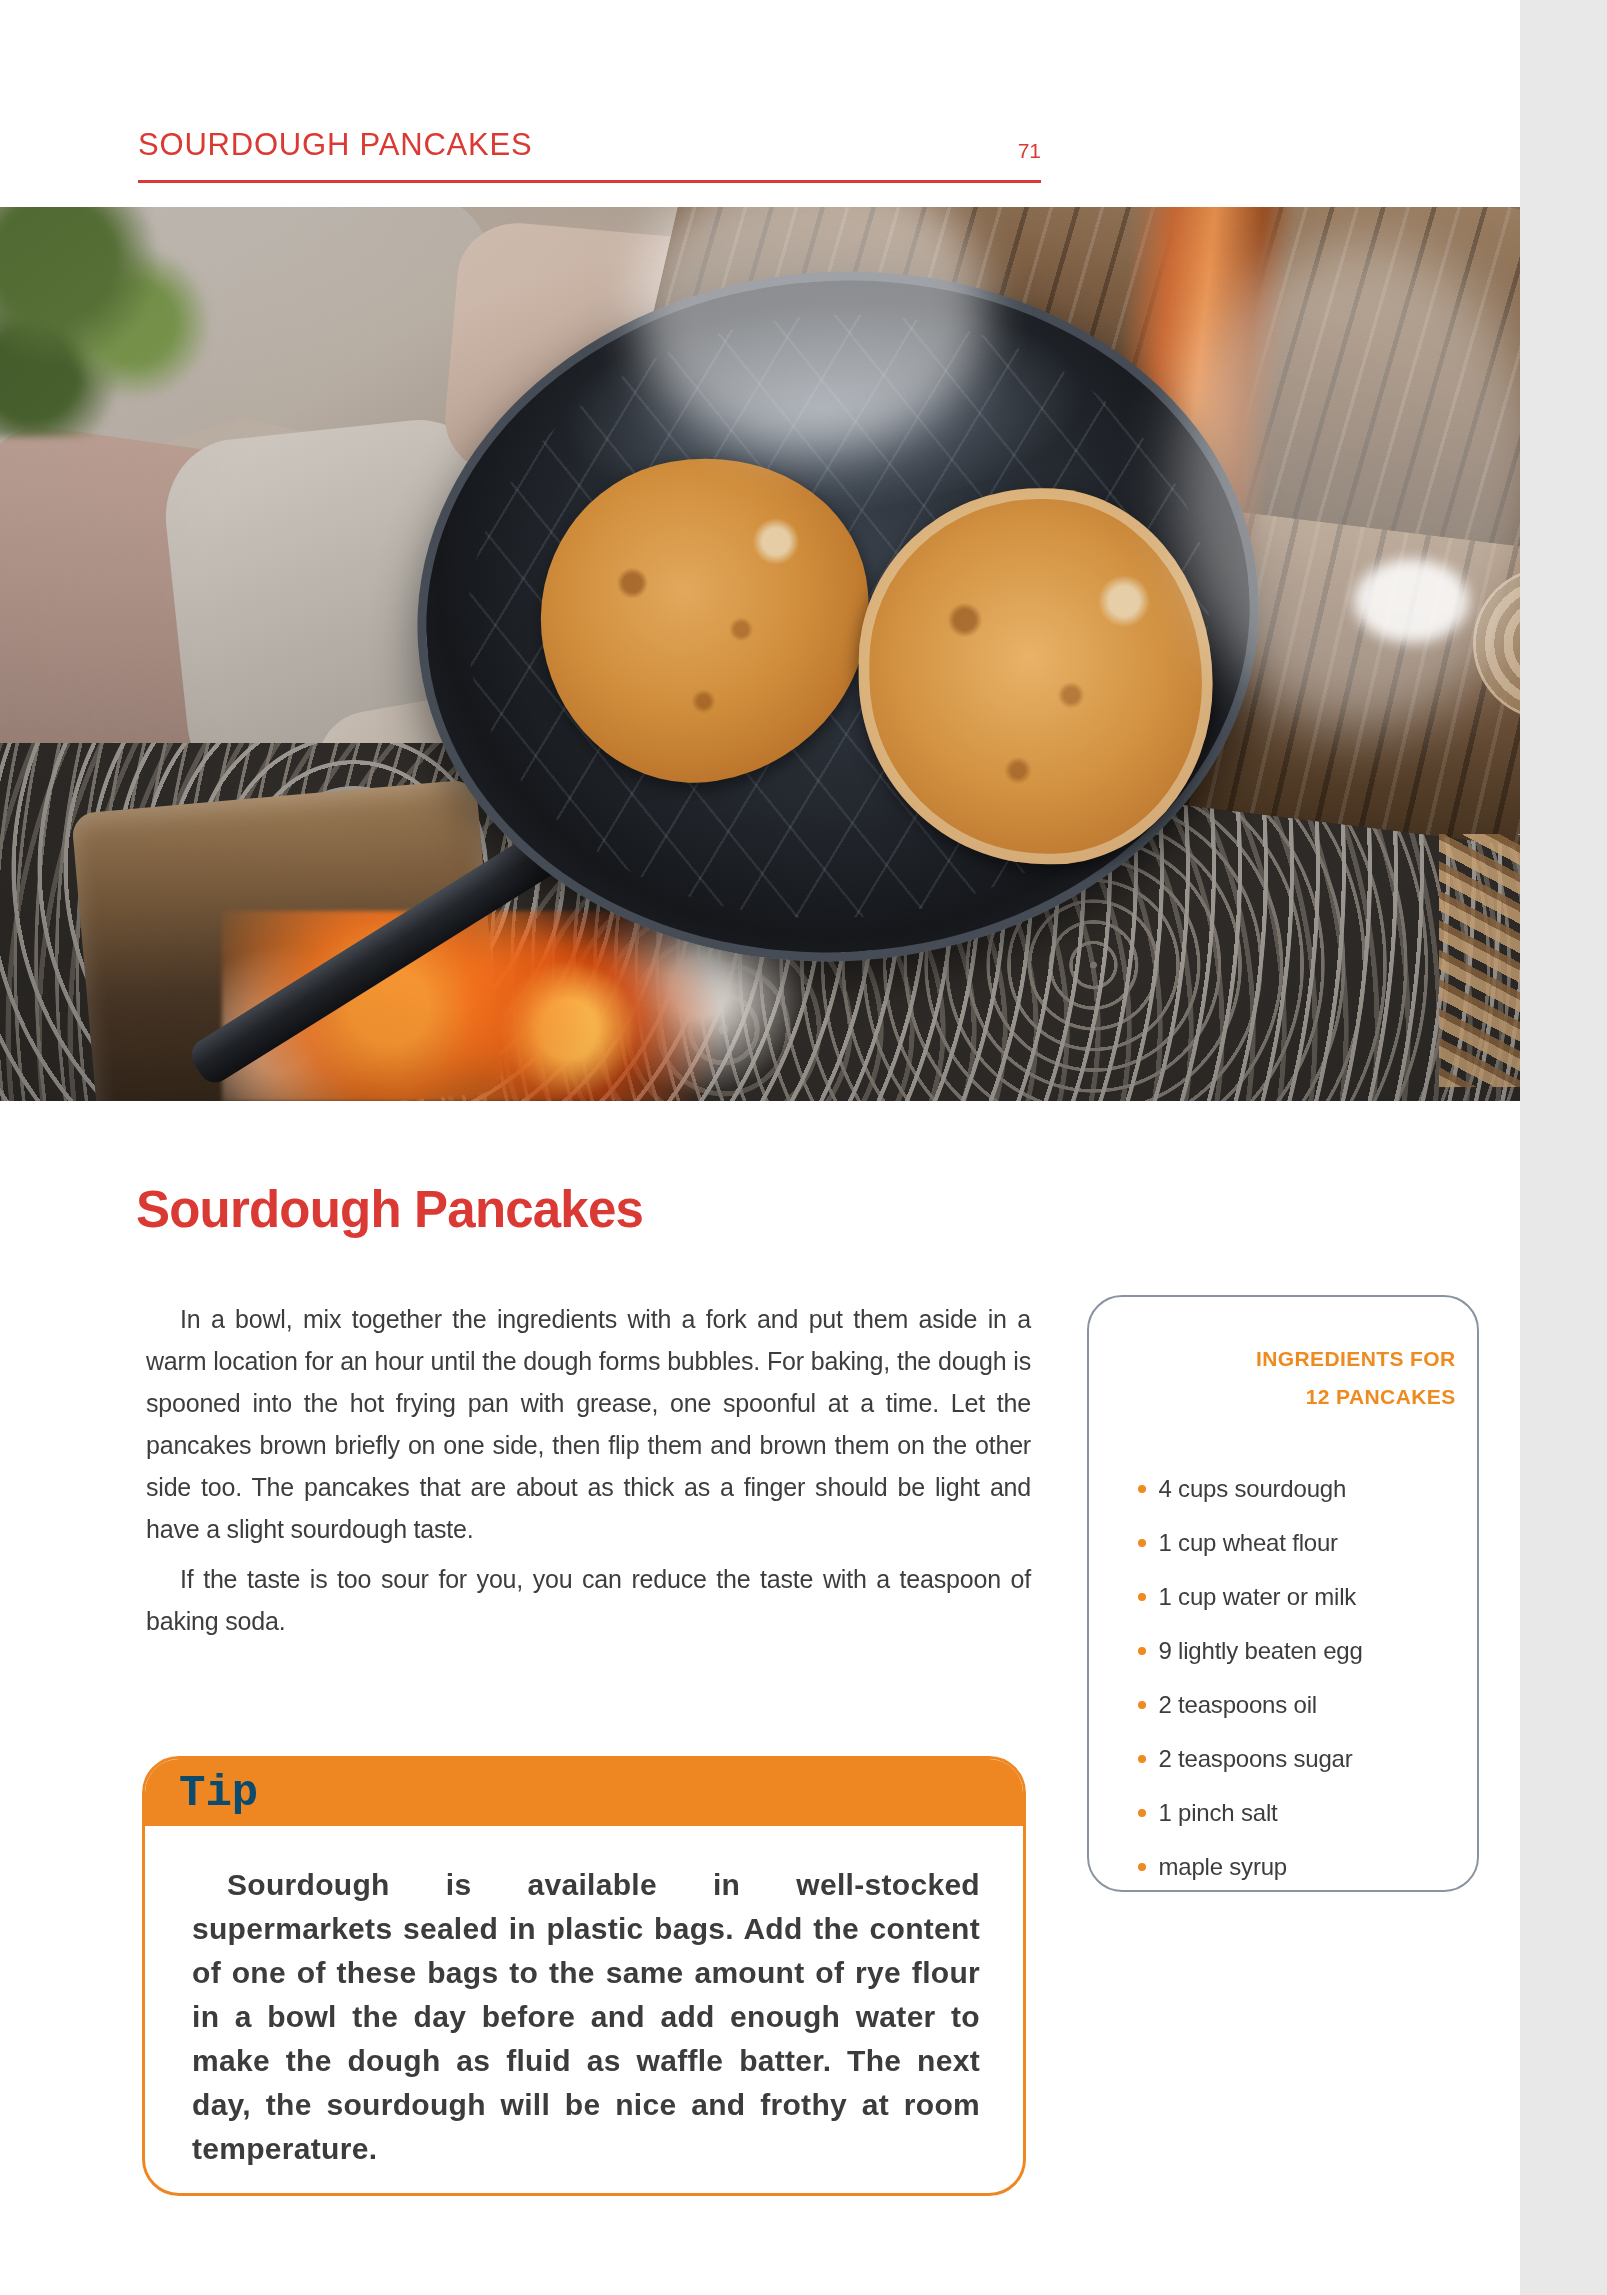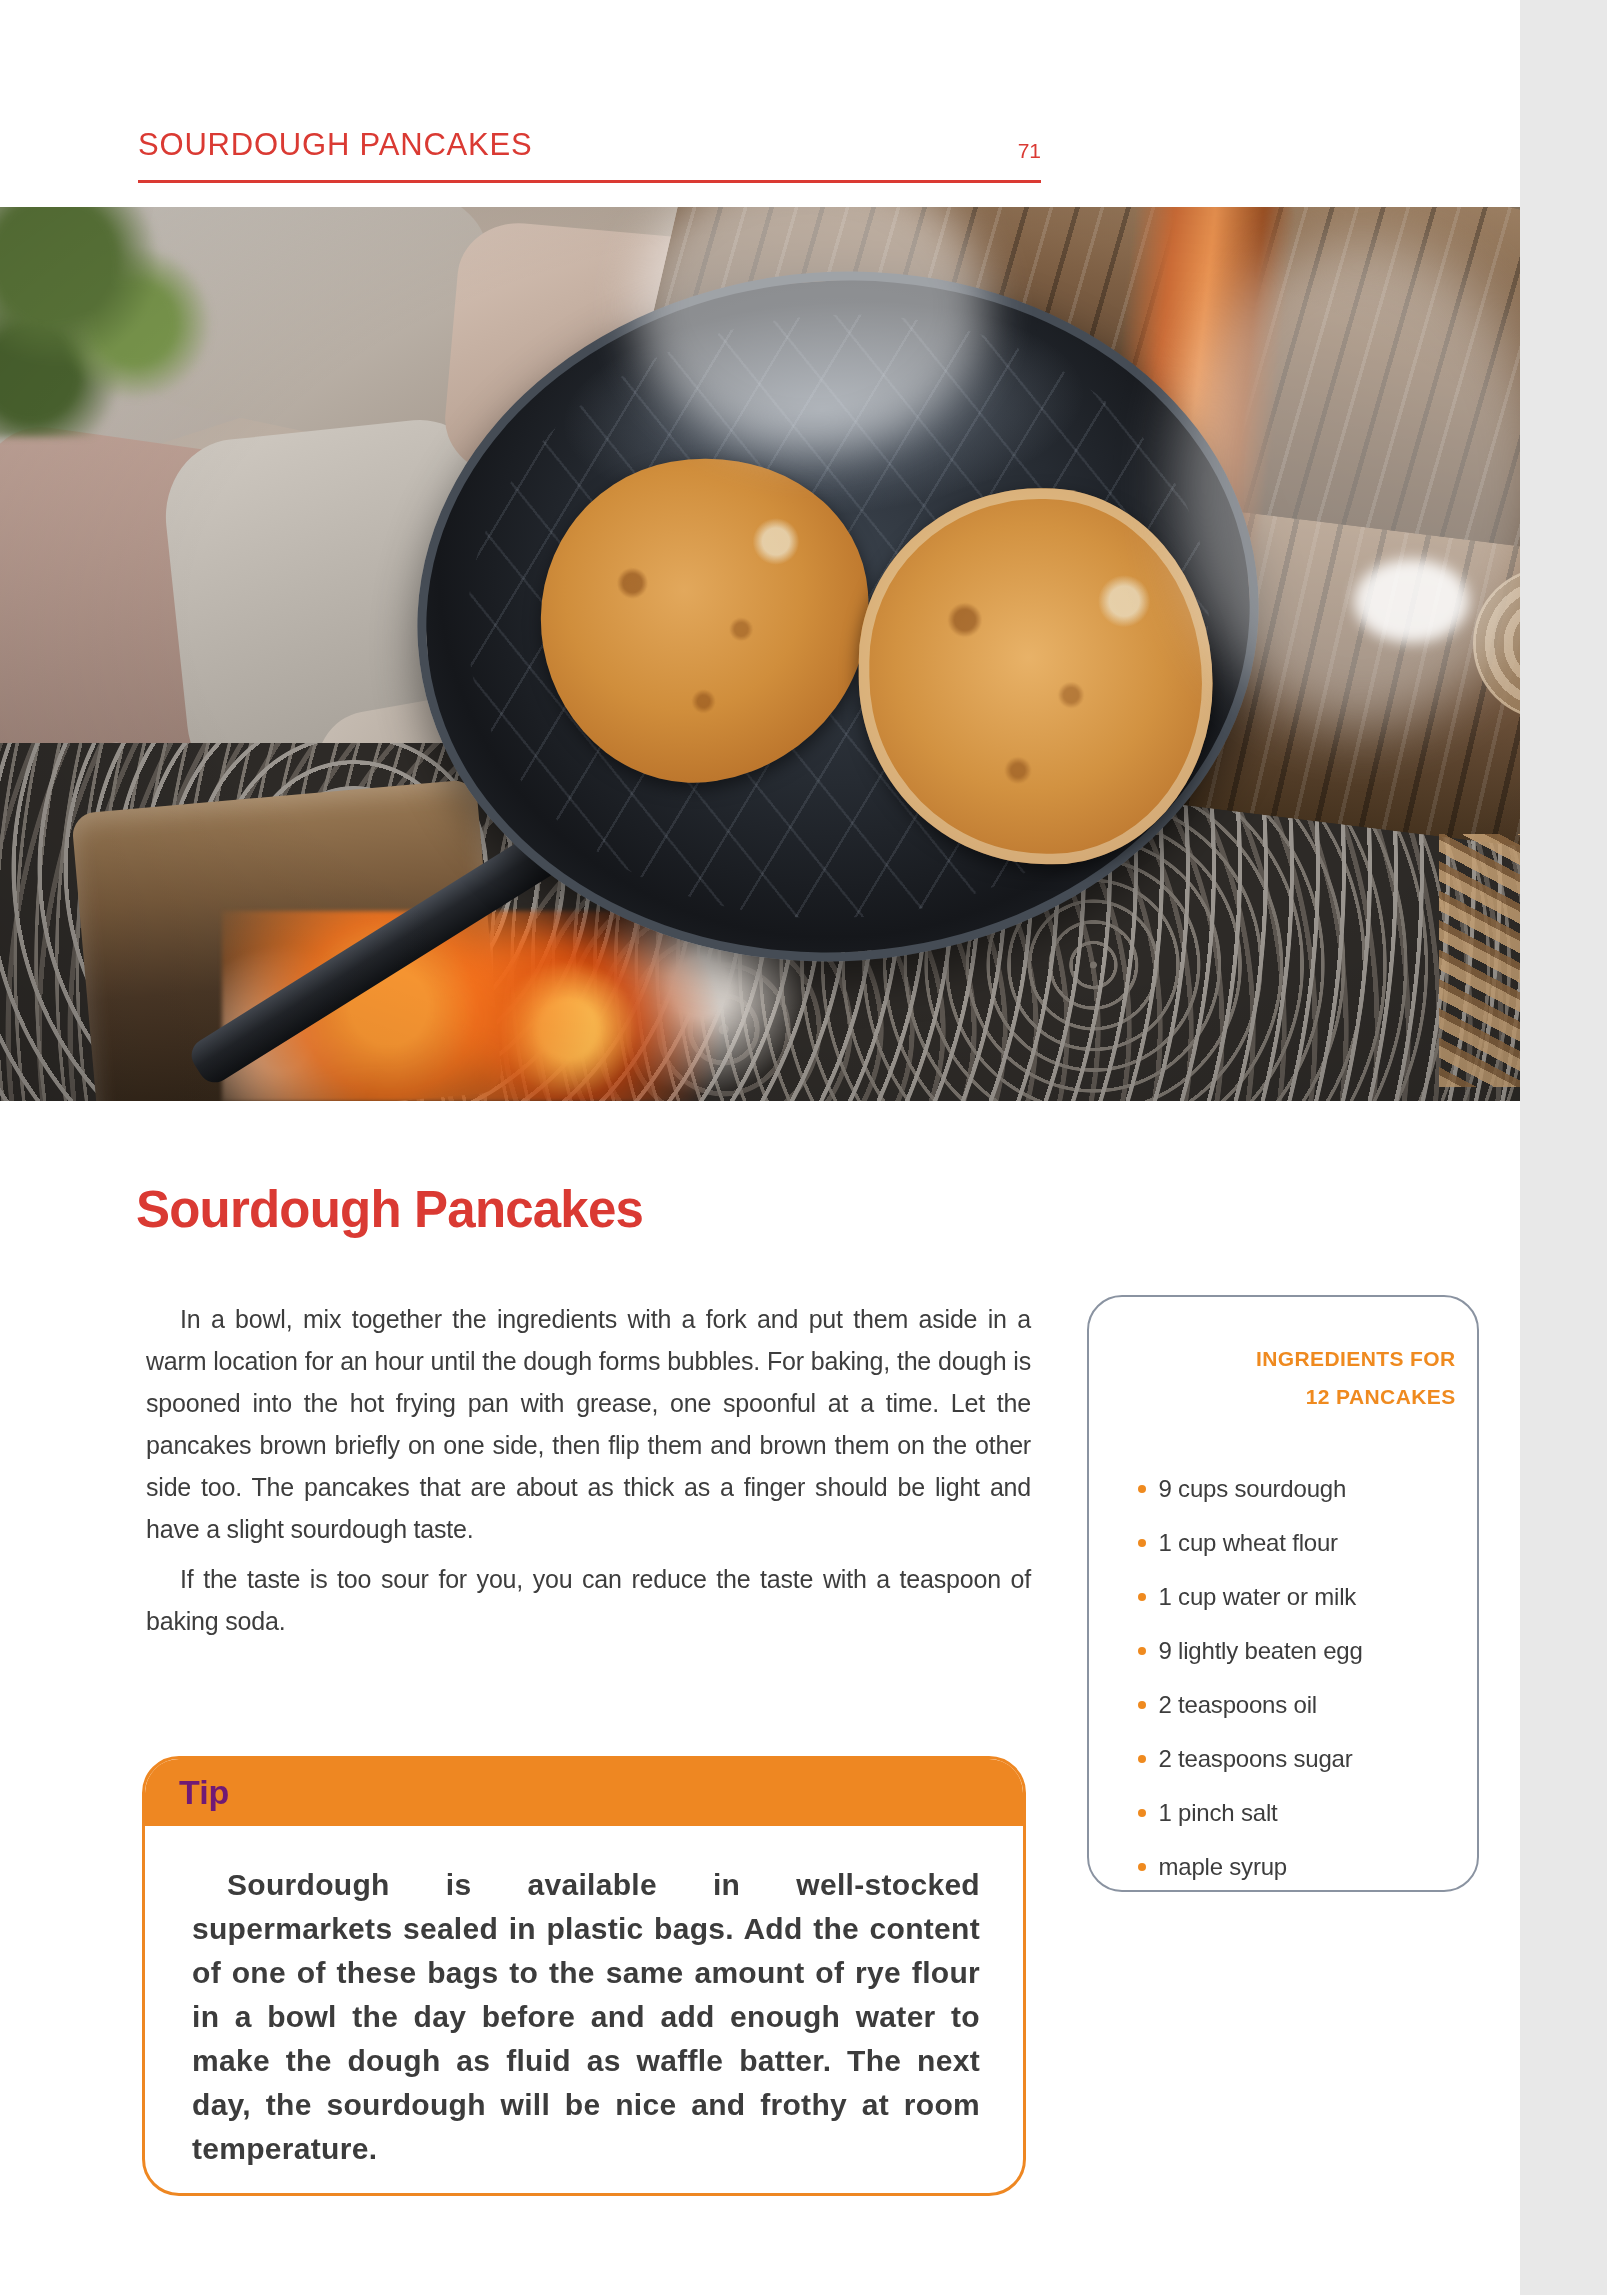--- a/index.html
+++ b/index.html
@@ -102,21 +102,21 @@
   .ingredients{position:absolute;left:1087px;top:1295px;width:392px;height:597px;box-sizing:border-box;
     border:2.3px solid #8a93a1;border-radius:35px;background:#fff;padding:43px 21.4px 0 21.4px;}
   .ing-title{text-align:right;color:#ef8a1f;font-weight:bold;font-size:21px;line-height:38px;letter-spacing:0.4px;}
   .ing-list{list-style:none;margin:46px 0 0 0;padding:0 0 0 27.5px;}
   .ing-list li{display:flex;align-items:center;height:54px;font-size:24px;color:#3d3d3d;letter-spacing:-0.2px;}
   .bullet{width:8.4px;height:8.4px;border-radius:50%;background:#ef8a1f;margin-right:12.2px;flex:none;}
   
   .tip{position:absolute;left:142px;top:1756px;width:884px;height:440px;box-sizing:border-box;
     border:3.1px solid #ee8722;border-radius:37px;background:#fff;overflow:hidden;}
   .tip-header{height:67px;background:#ee8722;display:flex;align-items:center;padding-left:34px;}
-  .tip-label{color:#701a75;font-weight:bold;font-size:34px;}
+  .tip-label{color:#0c4a6e;font-weight:bold;font-size:44px;font-family:Liberation Mono, monospace;}
   .tip-body{padding:37px 43px 0 47px;font-weight:bold;font-size:30px;line-height:44px;color:#3c3c3c;
     text-align:justify;text-indent:35px;letter-spacing:0.3px;margin:0;}
 </style>
 </head>
 <body>
 
 <div class="page">
 
   <div class="header">
     <span class="h-title">SOURDOUGH PANCAKES</span>
@@ -164,21 +164,21 @@
 
   <div class="ingredients">
     <div class="ing-title">
       <div>INGREDIENTS FOR</div>
       <div>12 PANCAKES</div>
     </div>
     <ul class="ing-list">
 
     <li>
         <span class="bullet"></span>
-        <span>9 cups sourdough</span>
+        <span>4 cups sourdough</span>
       </li>
         <li>
         <span class="bullet"></span>
         <span>1 cup wheat flour</span>
       </li>
         <li>
         <span class="bullet"></span>
         <span>1 cup water or milk</span>
       </li>
         <li>

